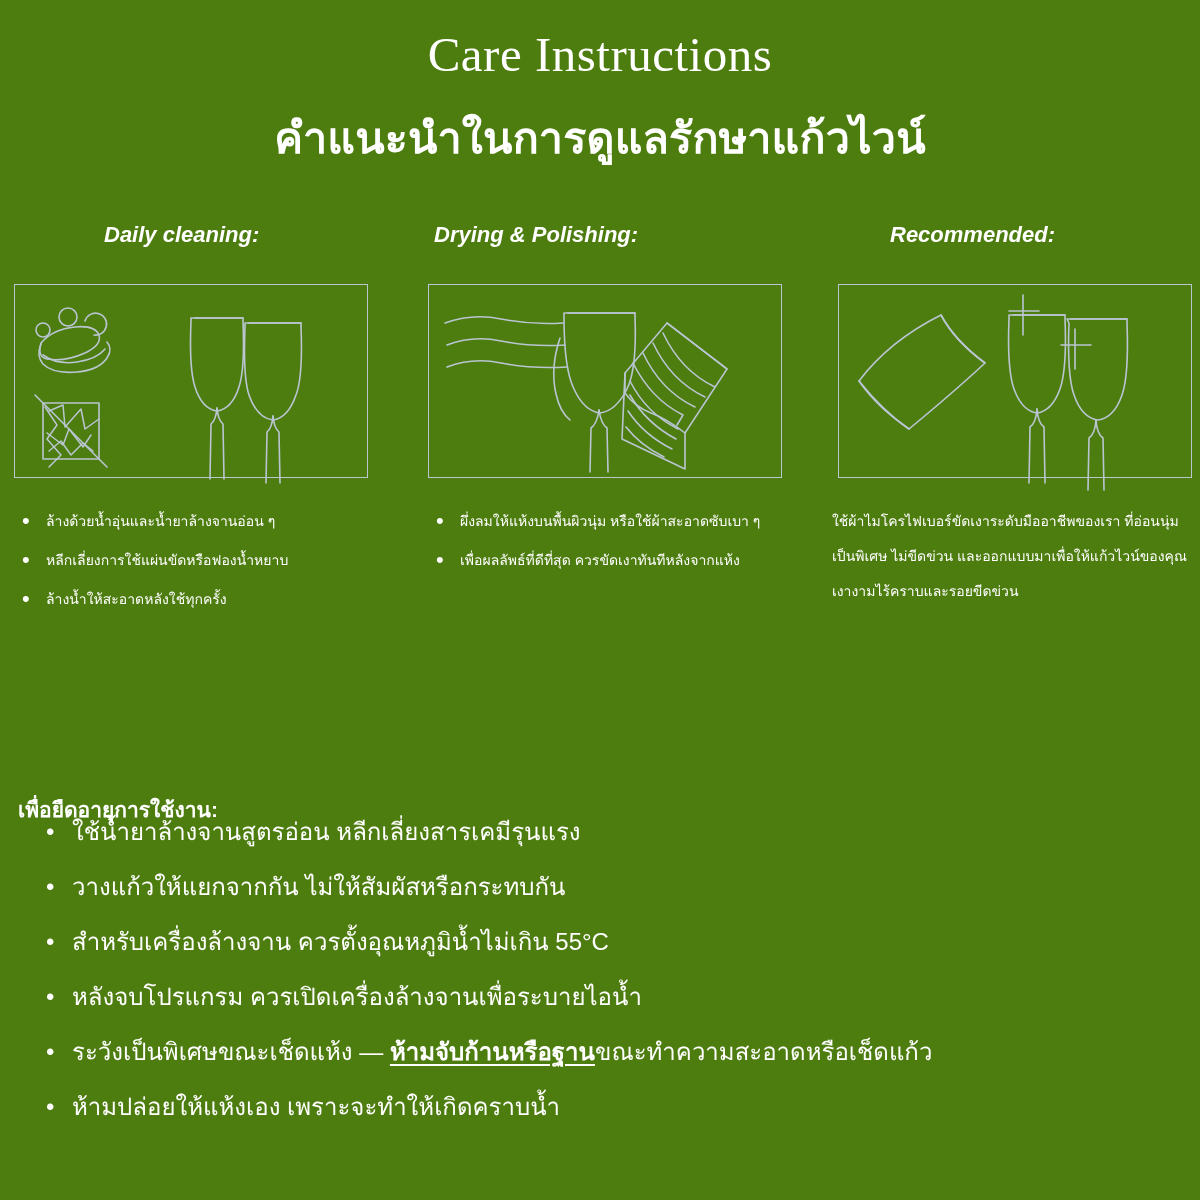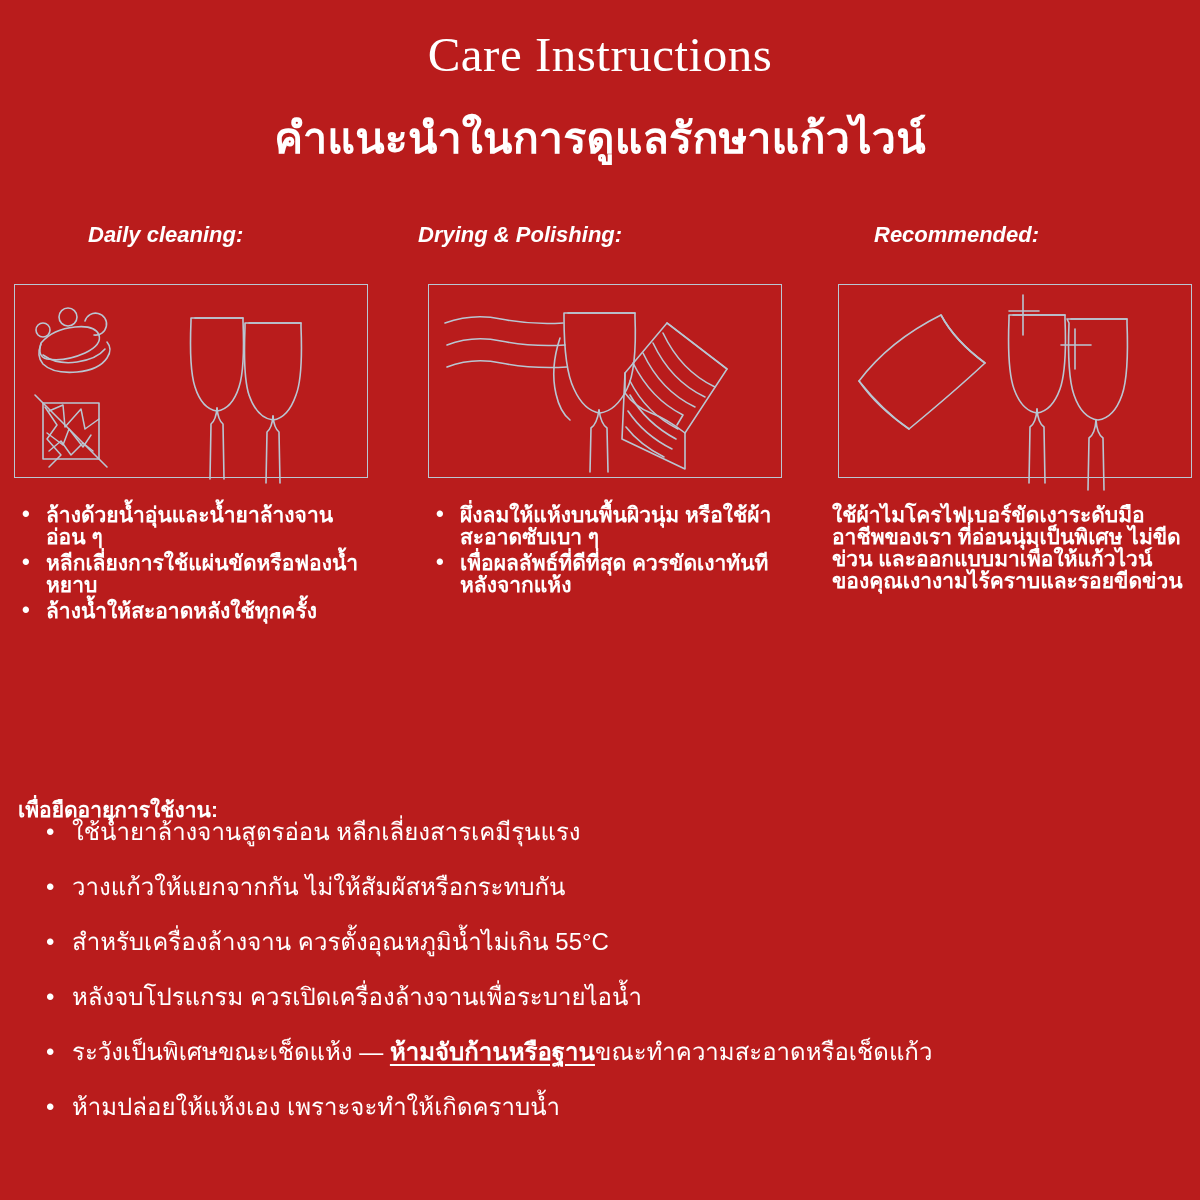--- a/index.html
+++ b/index.html
@@ -2,60 +2,60 @@
 <html><head>
 <meta charset="utf-8">
 <style>
   * { margin:0; padding:0; box-sizing:border-box; }
   html, body {
     width:1200px; height:1200px;
     background:#03396b;
     font-family:"Liberation Sans", sans-serif;
     overflow:hidden;
   }
-  .page { position:relative; width:1200px; height:1200px; background:#b91c1c; }
+  .page { position:relative; width:1200px; height:1200px; background:#4d7c0f; }
 
   
   .title-en {
     position:absolute; top:26px; left:0; width:1200px;
     text-align:center;
     font-family:"Liberation Serif", serif;
     font-size:49px; font-weight:400; color:#ffffff;
     letter-spacing:0.5px;
   }
   .title-th {
     position:absolute; top:104px; left:0; width:1200px;
     text-align:center;
     font-size:43px; font-weight:700; color:#ffffff;
     letter-spacing:0.2px;
   }
 
   
   .col-head {
     position:absolute; top:222px;
-    font-size:22px; font-weight:700; font-style:italic; color:#ffffff;
+    font-size:22px; font-weight:700; font-style:italic; color:#ffffff;margin-left:16px;
   }
   .ch1 { left:88px; }
   .ch2 { left:418px;font-style:italic; }
   .ch3 { left:874px; }
 
   
   .illus {
     position:absolute; top:284px; height:194px;
     border:1.6px solid #b9c6d2;
   }
   .ib1 { left:14px;  width:354px; }
   .ib2 { left:428px; width:354px; }
   .ib3 { left:838px; width:354px; }
   .illus svg { position:absolute; top:-2px; left:-2px; overflow:visible; }
 
   
   .col-text {
     position:absolute;
-    color:#ffffff; font-size:21px; line-height:22px;font-weight:bold;
+    color:#ffffff; font-size:14px; line-height:35px;
   }
   .ct1 { top:504px; left:18px;  width:345px; }
   .ct2 { top:504px; left:432px; width:345px; }
   .ct3 { top:504px; left:832px; width:356px; }
   .col-text ul { list-style:none; }
   .col-text li { position:relative; padding-left:28px; margin-bottom:4px; }
   .col-text li::before {
     content:"\2022"; position:absolute; left:4px; top:-1px;
     font-size:22px; color:#ffffff;
   }

